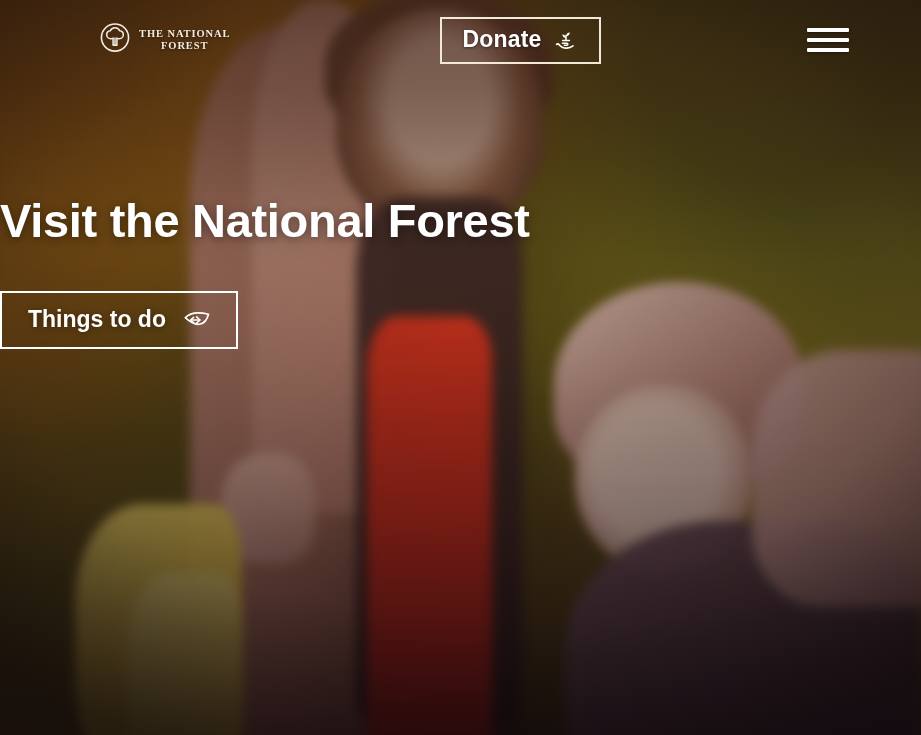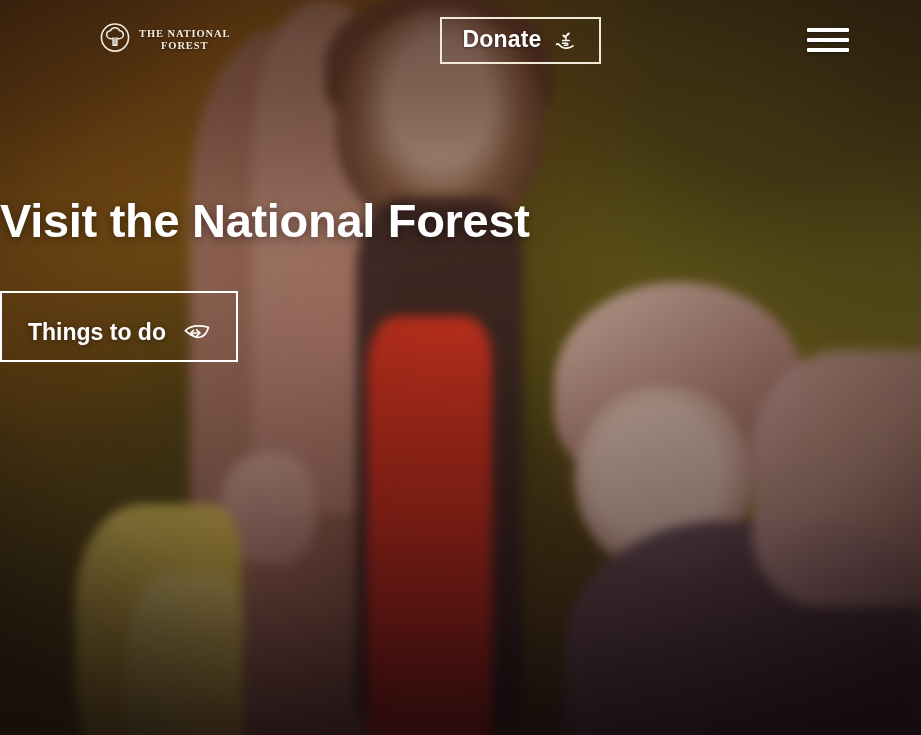--- a/index.html
+++ b/index.html
@@ -189,21 +189,21 @@
   .hero-title {
     color:#fff; font-size:47px; font-weight:700;
     letter-spacing:-.3px; line-height:1.05;
     text-shadow:0 2px 10px rgba(0,0,0,.42);
     text-align:center;
   }
   .cta {
     margin-top:46px;
     display:inline-flex; align-items:center; gap:16px;
     border:2px solid #ffffff; background:transparent;
-    padding:28px 26px 16px;
+    padding:15px 26px 16px;
     color:#fff; font-size:23px; font-weight:700; line-height:1;
     cursor:pointer;
     text-shadow:0 1px 6px rgba(0,0,0,.4);
   }
   .cta svg { display:block; }
 
   
   .carousel {
     position:absolute; left:0; right:0; bottom:0; height:120px;
     z-index:28;

